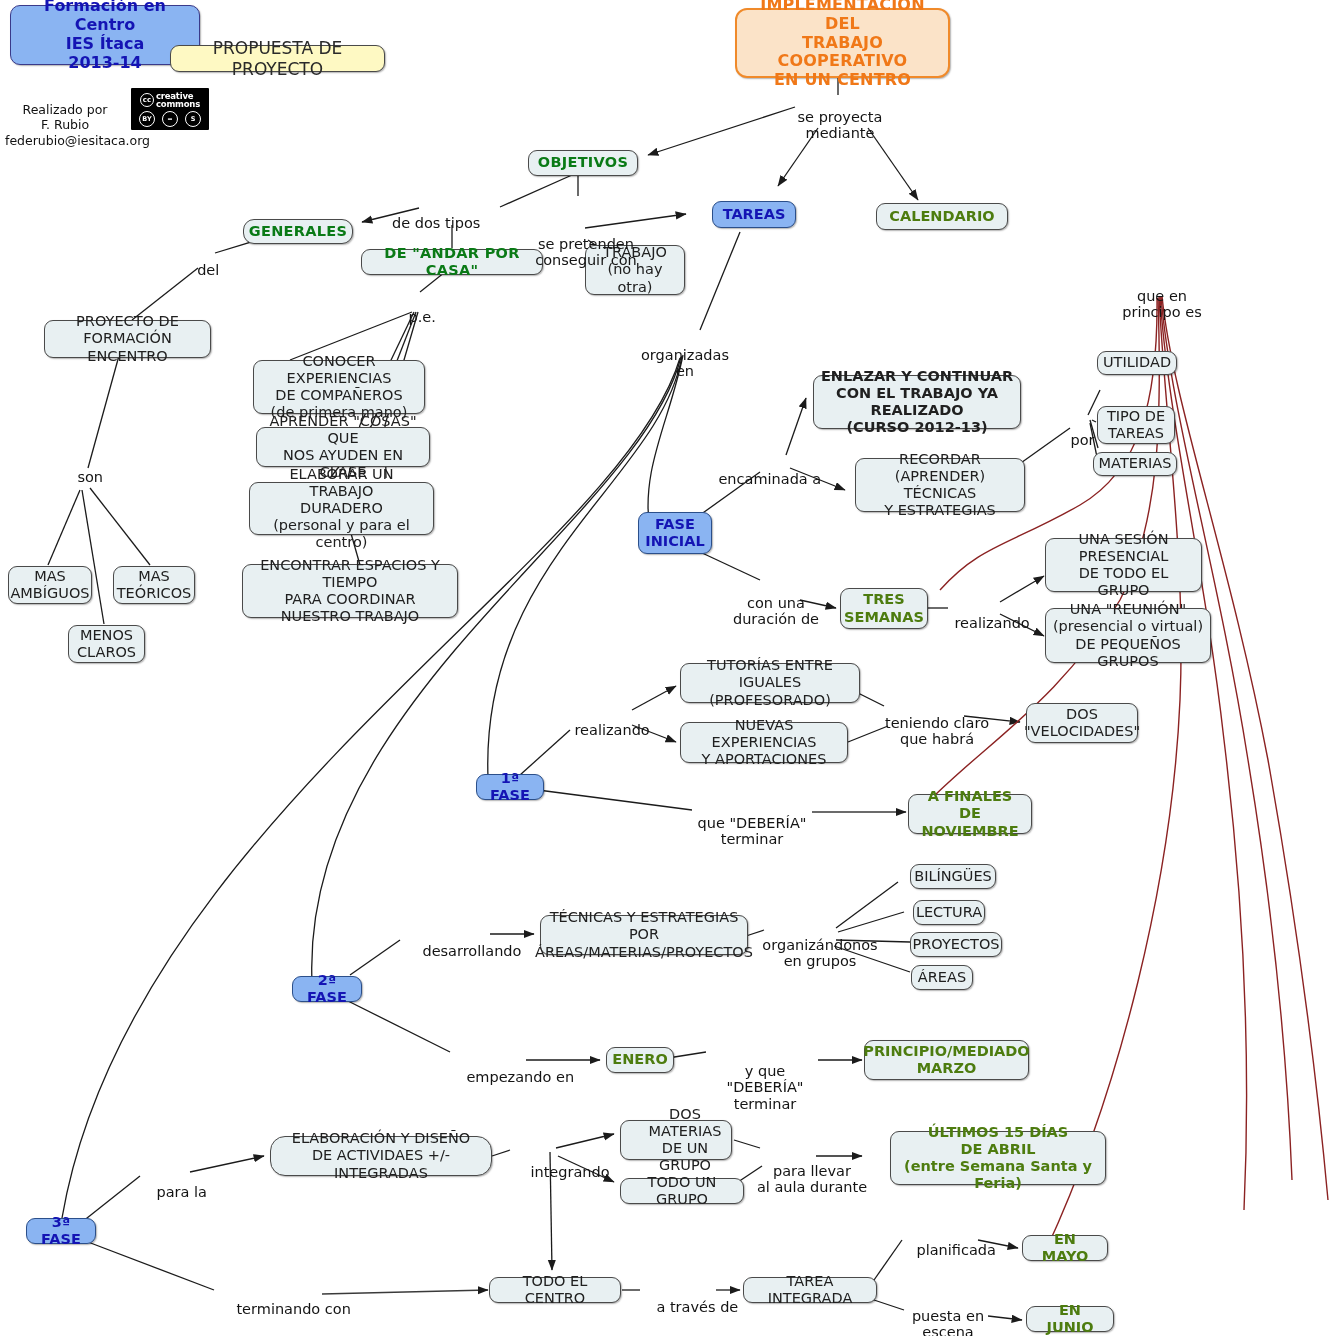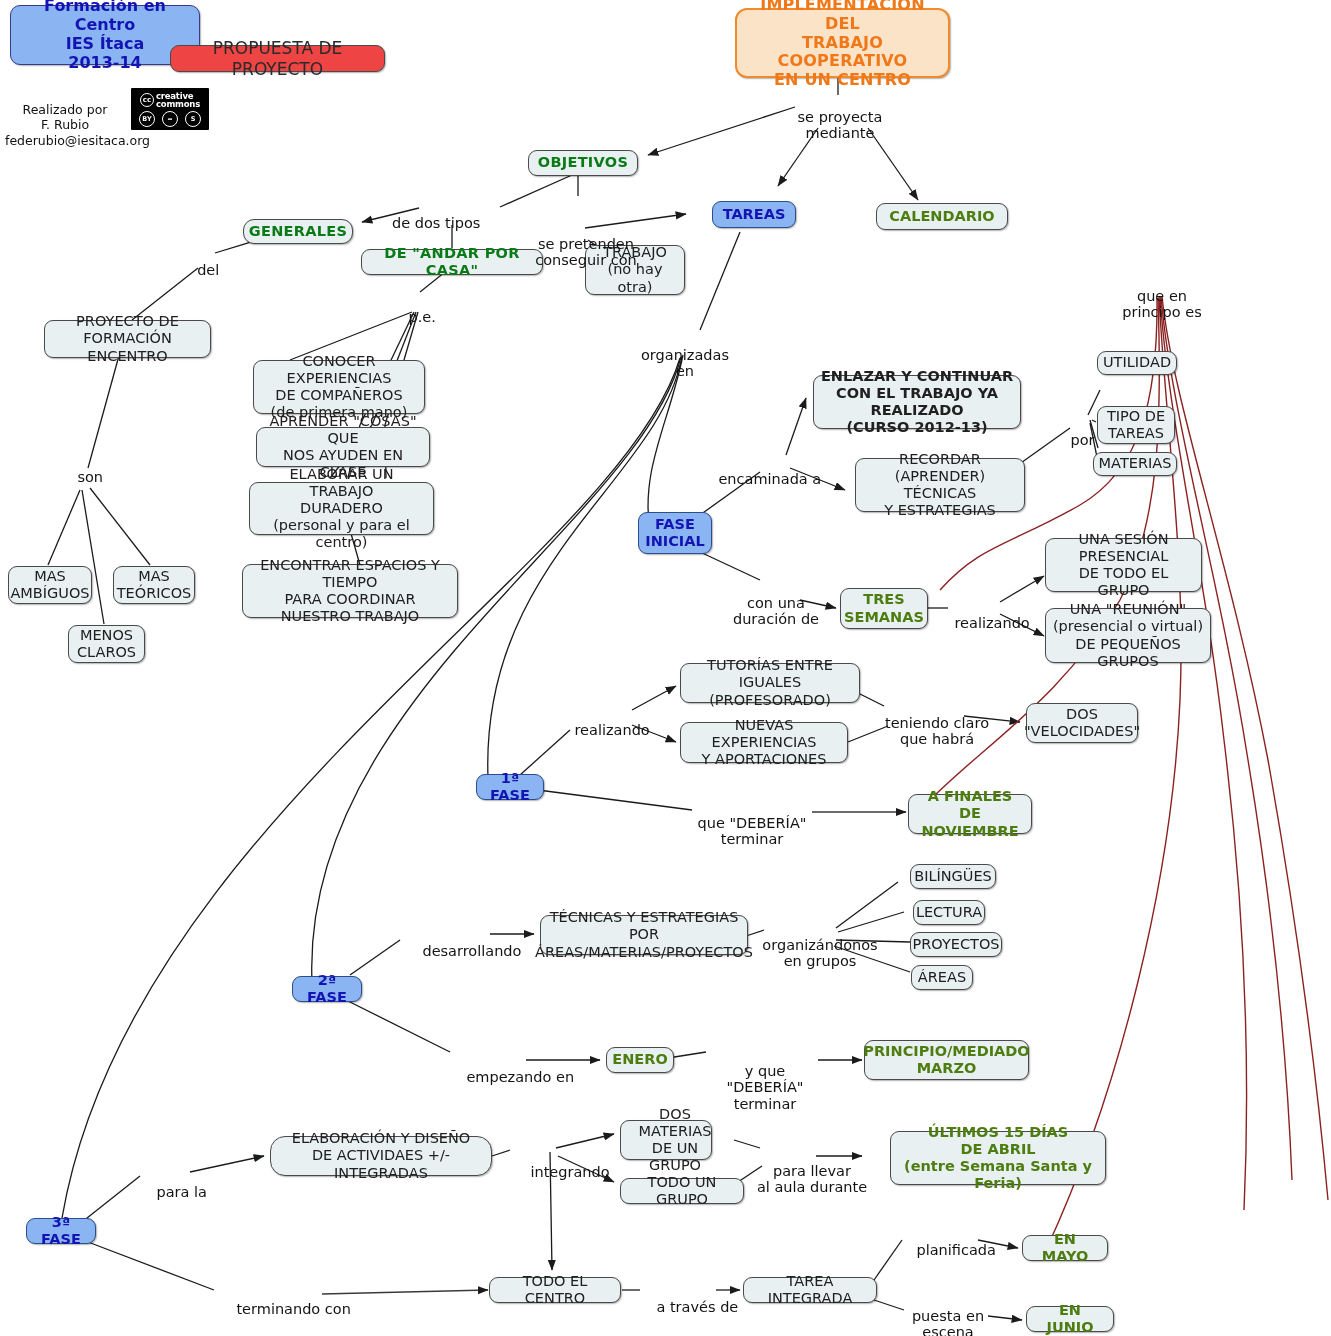--- a/index.html
+++ b/index.html
@@ -12,21 +12,21 @@
         background:#e8f0f2;display:flex;align-items:center;justify-content:center;
         text-align:center;line-height:1.18;color:#202020;font-size:14.5px;
         box-shadow:1px 1px 1.5px rgba(0,0,0,.30);padding:3px 6px;}
   .node.green{color:#0a7a16;font-weight:bold;letter-spacing:.3px;}
   .node.blue{color:#1414b4;font-weight:bold;background:#8ab4f2;border-color:#2b4f8a;}
   .node.darkred{color:#4d7c0f;font-weight:bold;}
   .node.orange{color:#f07818;font-weight:bold;background:#fbe3c8;border:2px solid #f08a2a;
         border-radius:12px;font-size:16px;letter-spacing:.2px;}
   .node.title-blue{background:#8ab4f2;border:1px solid #3a3a8a;border-radius:10px;
         color:#1414b4;font-weight:bold;font-size:16px;}
-  .node.propuesta{background:#ef4444;font-size:17px;color:#2a2a2a;}
+  .node.propuesta{background:#fef9c3;font-size:17px;color:#2a2a2a;}
 
   .lbl{position:absolute;font-size:14.5px;color:#141414;text-align:center;line-height:1.15;
        white-space:pre;}
 
   .credit{position:absolute;font-size:12.5px;color:#111;text-align:center;line-height:1.25;}
 
   .cc{position:absolute;background:#000;border-radius:1px;display:flex;flex-direction:column;
       align-items:center;justify-content:center;overflow:hidden;}
   .cc .cc-top{display:flex;align-items:center;gap:2px;}
   .cc .cc-txt{color:#fff;font-weight:bold;font-size:8.5px;line-height:8.5px;
@@ -361,21 +361,21 @@
 
   <div class="node blue" style="left:26px;top:1218px;width:70px;height:26px;">
     <span>3ª FASE</span>
   </div>
 
   <div class="node" style="left:270px;top:1136px;width:222px;height:40px;white-space:pre-line;border-radius:15px;">
     <span>ELABORACIÓN Y DISEÑO
 DE ACTIVIDAES +/- INTEGRADAS</span>
   </div>
 
-  <div class="node" style="left:620px;top:1120px;width:92px;height:40px;white-space:pre-line;padding-left:24px;">
+  <div class="node" style="left:620px;top:1120px;width:112px;height:40px;white-space:pre-line;padding-left:24px;">
     <span>DOS MATERIAS
 DE UN GRUPO</span>
   </div>
 
   <div class="node" style="left:620px;top:1178px;width:124px;height:26px;">
     <span>TODO UN GRUPO</span>
   </div>
 
   <div class="node darkred" style="left:890px;top:1131px;width:216px;height:54px;white-space:pre-line;">
     <span>ÚLTIMOS 15 DÍAS

